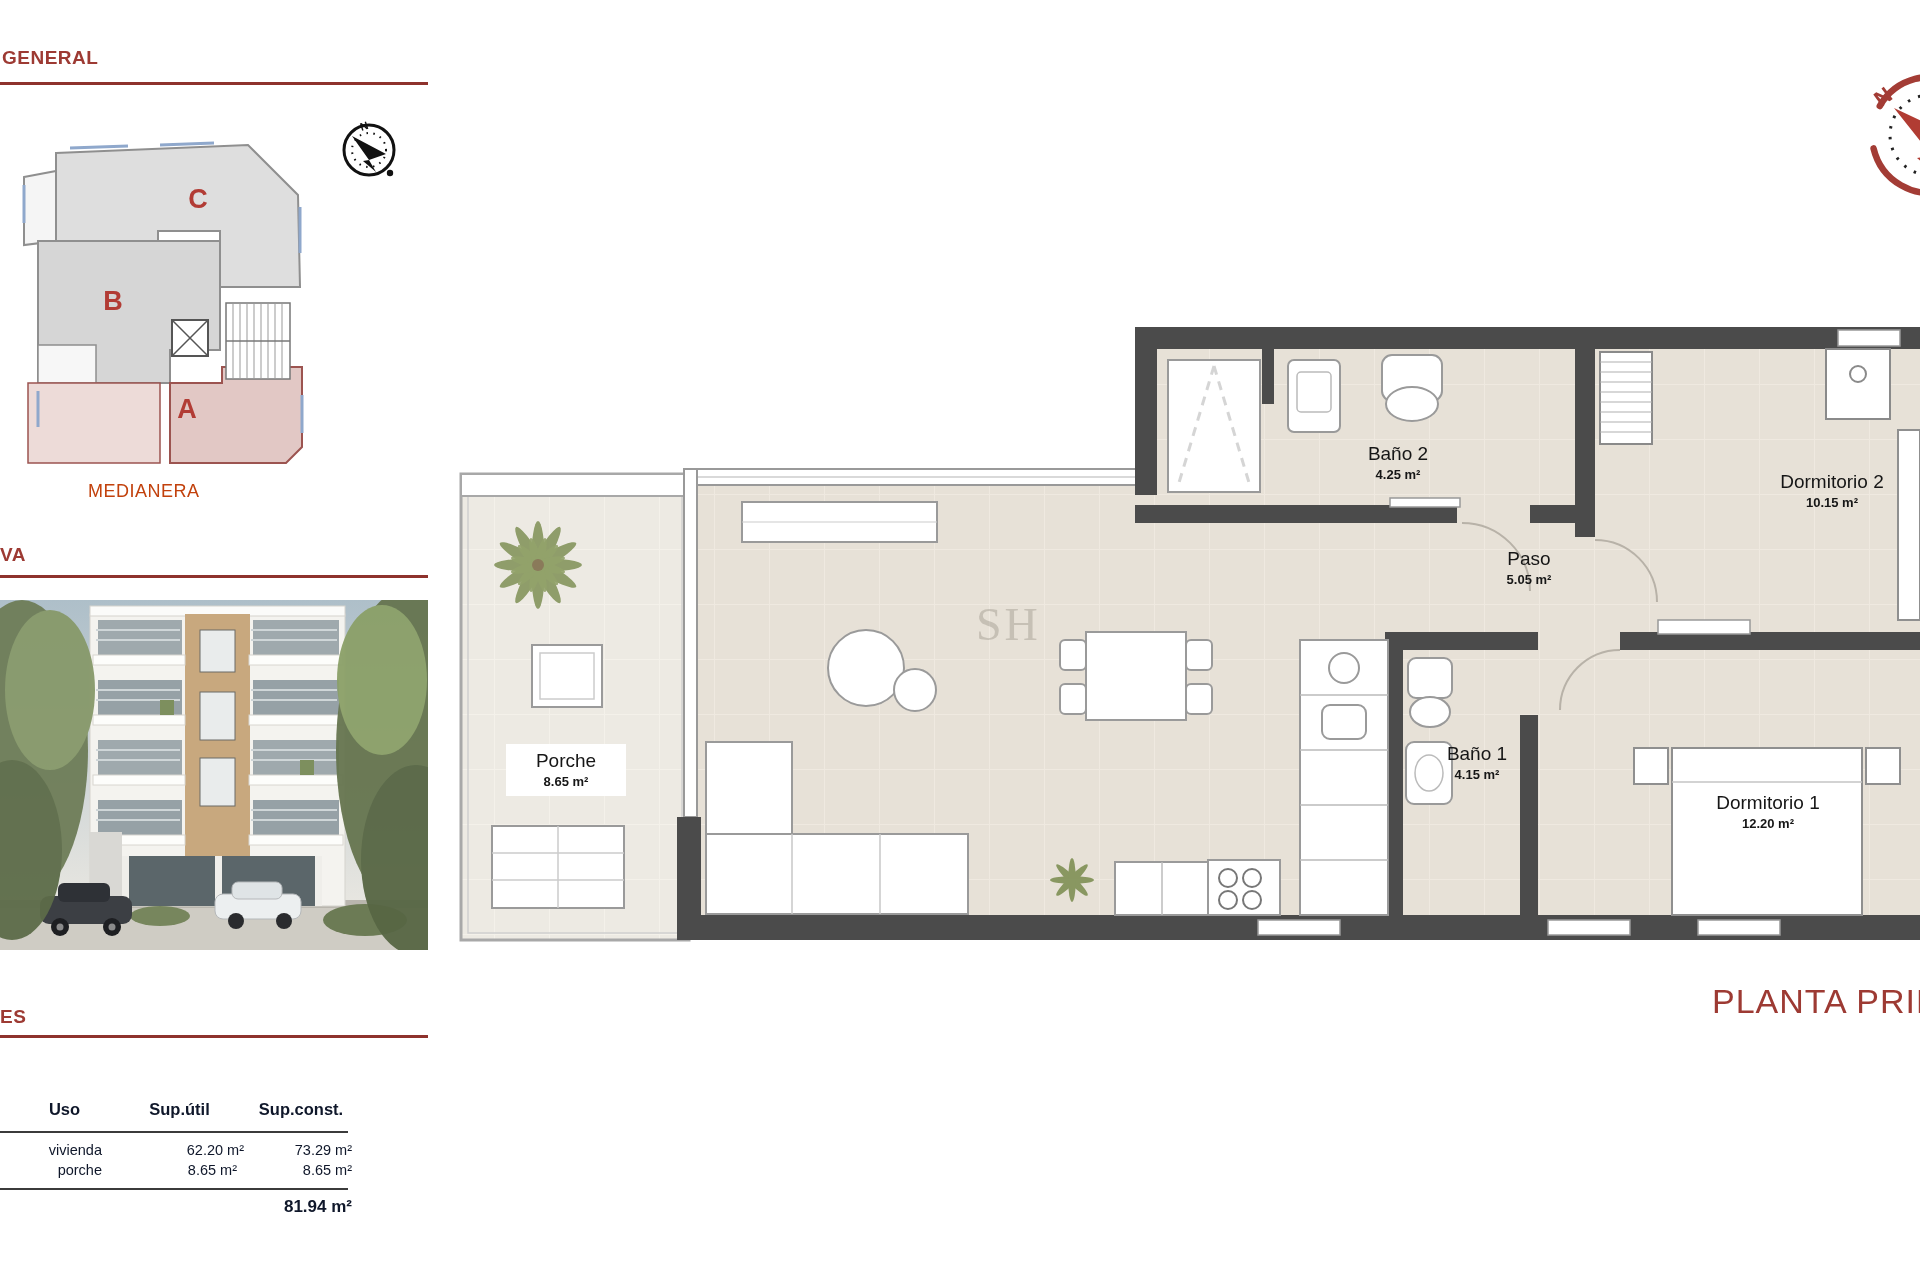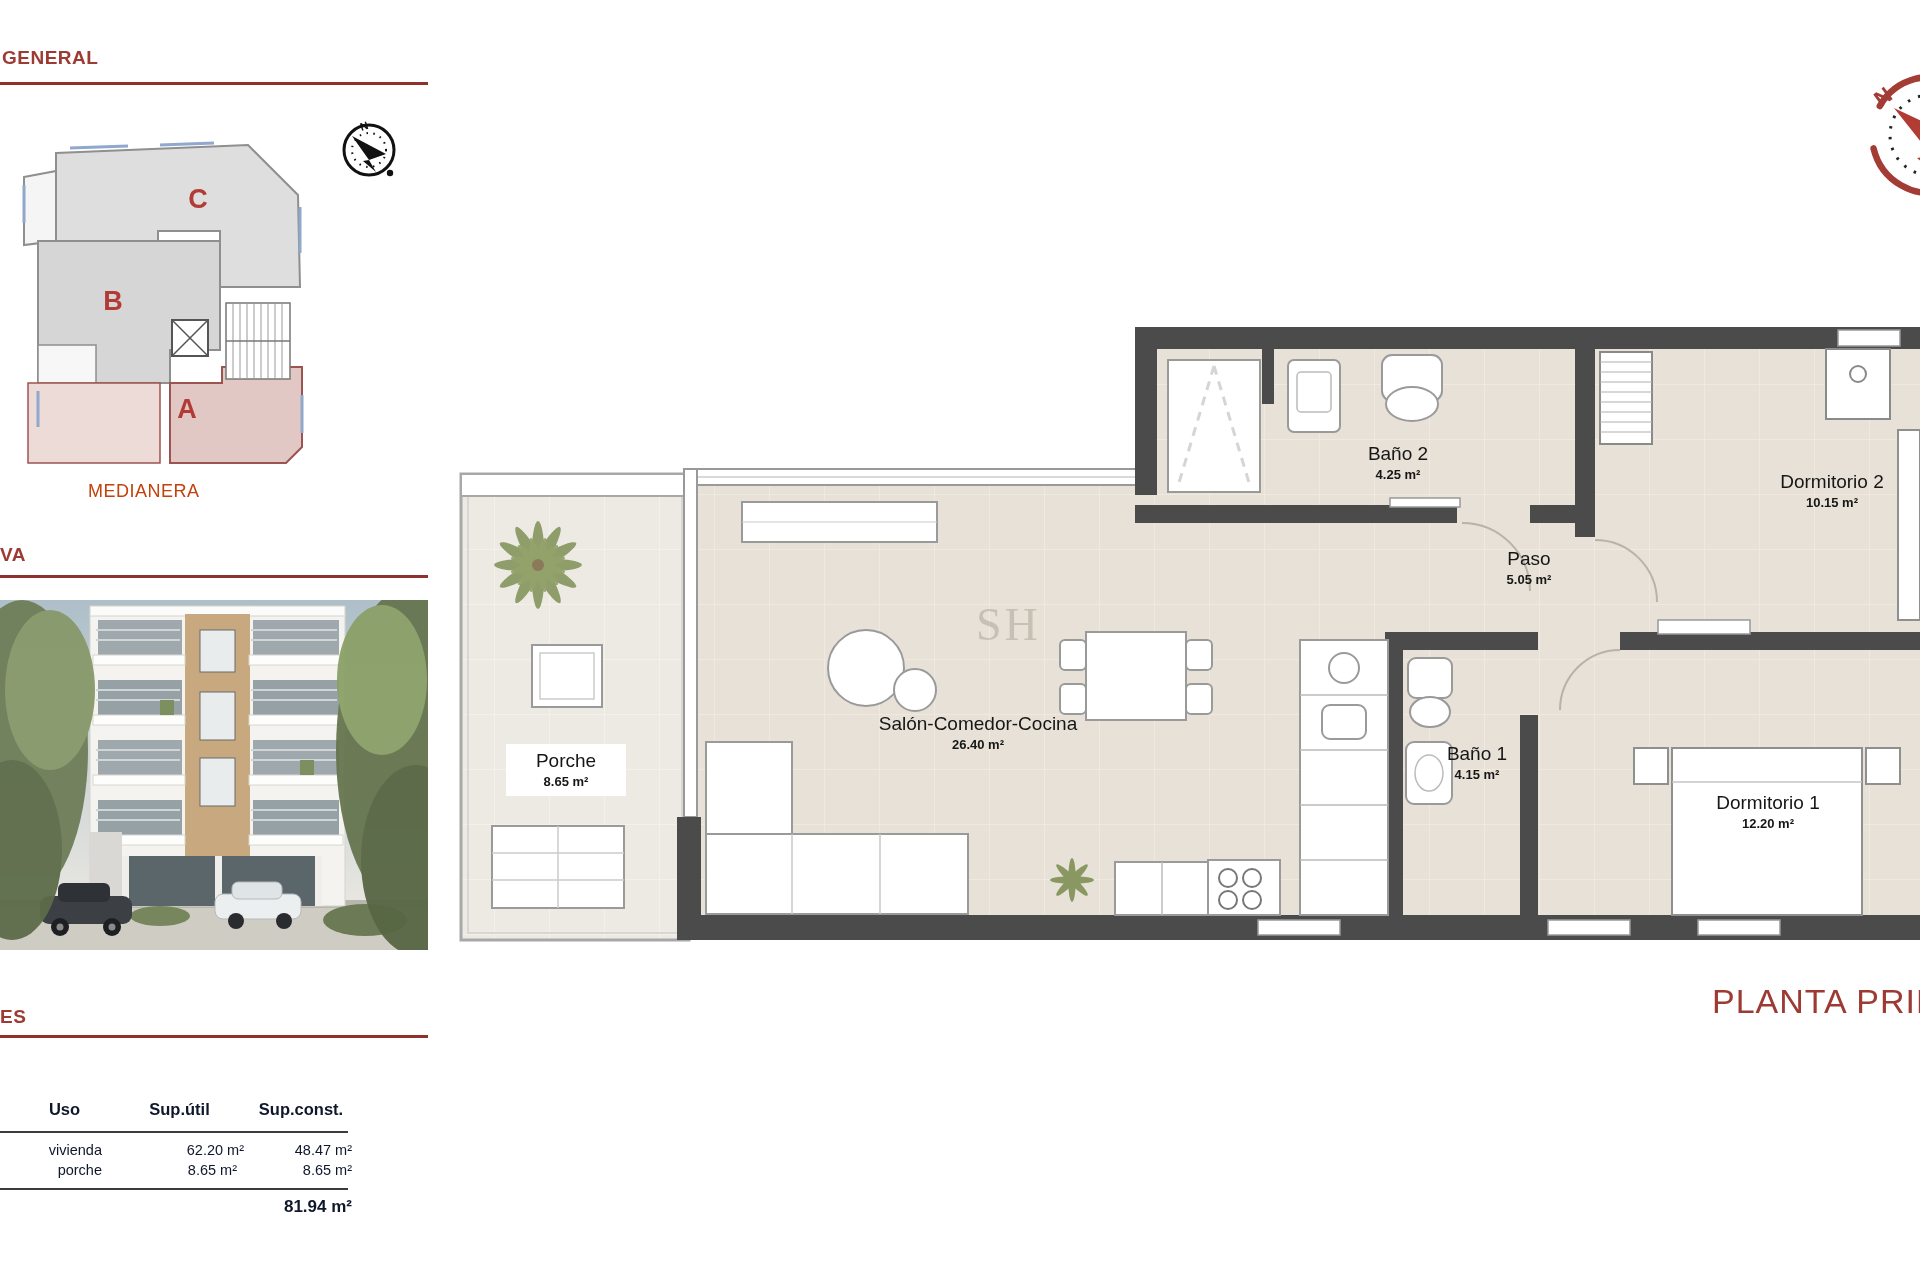--- a/index.html
+++ b/index.html
@@ -165,21 +165,21 @@
   <div class="sec-rule" style="top:1035px;"></div>
 
   <div>
     <div class="tbl-cell tbl-head" style="left:0;top:1100px;width:105px;">Uso</div>
     <div class="tbl-cell tbl-head" style="left:105px;top:1100px;width:125px;">Sup.útil</div>
     <div class="tbl-cell tbl-head" style="left:230px;top:1100px;width:118px;">Sup.const.</div>
     <div class="tbl-line" style="left:0;top:1131px;width:348px;"></div>
 
     <div class="tbl-cell tbl-right" style="left:0;top:1142px;width:90px;">vivienda</div>
     <div class="tbl-cell tbl-right" style="left:112px;top:1142px;width:120px;">62.20 m²</div>
-    <div class="tbl-cell tbl-right" style="left:230px;top:1142px;width:110px;">48.47 m²</div>
+    <div class="tbl-cell tbl-right" style="left:230px;top:1142px;width:110px;">73.29 m²</div>
 
     <div class="tbl-cell tbl-right" style="left:0;top:1162px;width:90px;">porche</div>
     <div class="tbl-cell tbl-right" style="left:105px;top:1162px;width:120px;">8.65 m²</div>
     <div class="tbl-cell tbl-right" style="left:230px;top:1162px;width:110px;">8.65 m²</div>
 
     <div class="tbl-line" style="left:0;top:1188px;width:348px;"></div>
 
     <div class="tbl-cell tbl-right tbl-total" style="left:105px;top:1259px;width:120px;">70.85 m²</div>
     <div class="tbl-cell tbl-right tbl-total" style="left:230px;top:1197px;width:110px;">81.94 m²</div>
   </div>
@@ -330,24 +330,20 @@
       </g>
     </svg>
   </div>
 
   <div class="watermark" style="left:976px;top:598px;font-family:Liberation Serif, serif;">SH</div>
 
   <div class="room-label" style="left:506px;top:744px;width:120px;background:#ffffff;padding:5px 0;">
     <span class="rname">Porche</span>
     <span class="rarea">8.65 m²</span>
   </div>
-  <div class="room-label" style="left:858px;top:712px;width:240px;">
-    <span class="rname">Salón-Comedor-Cocina</span>
-    <span class="rarea">26.40 m²</span>
-  </div>
   <div class="room-label" style="left:1318px;top:442px;width:160px;">
     <span class="rname">Baño 2</span>
     <span class="rarea">4.25 m²</span>
   </div>
   <div class="room-label" style="left:1449px;top:547px;width:160px;">
     <span class="rname">Paso</span>
     <span class="rarea">5.05 m²</span>
   </div>
   <div class="room-label" style="left:1742px;top:470px;width:180px;">
     <span class="rname">Dormitorio 2</span>

